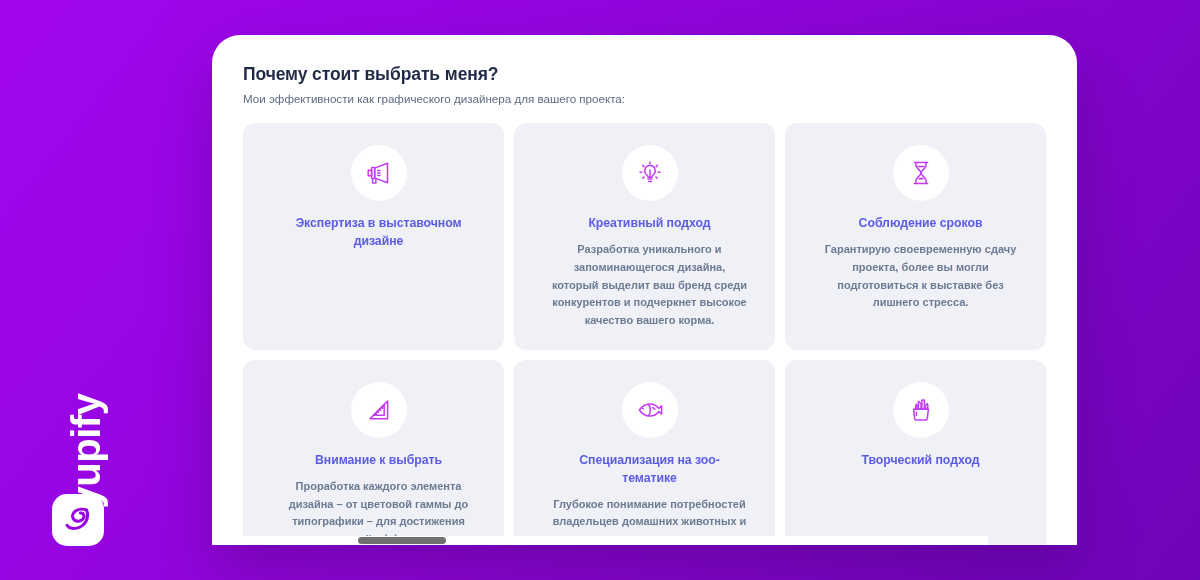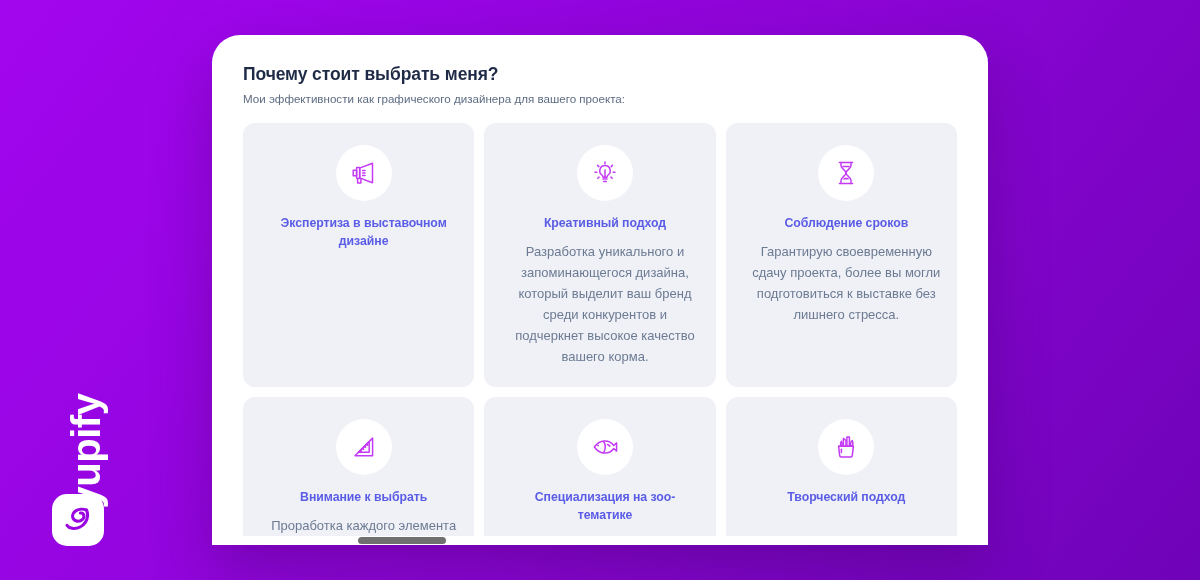--- a/index.html
+++ b/index.html
@@ -62,21 +62,21 @@
     align-items: center;
     justify-content: center;
   }
   #brand-mark svg { display: block; }
 
   
   #panel {
     position: absolute;
     left: 212px;
     top: 35px;
-    width: 776px;
+    width: 865px;
     height: 510px;
     background: #ffffff;
     border-radius: 28px 28px 0 0;
     box-shadow: 0 26px 60px rgba(50, 0, 80, 0.30);
     overflow: hidden;
   }
   #panel-inner {
     position: absolute;
     left: 0; top: 0; right: 0; bottom: 0;
     padding: 29px 31px 0 31px;
@@ -136,22 +136,22 @@
     margin: 14px 0 0 0;
     font-size: 12.3px;
     font-weight: 700;
     color: #5b5ce6;
     line-height: 1.45;
     letter-spacing: -0.05px;
     max-width: 175px;
   }
   .card-desc {
     margin: 8px 0 0 0;
-    font-size: 13px;
-    font-weight: 400;
+    font-size: 11px;
+    font-weight: 700;
     color: #6c7b93;
     line-height: 1.62;
     max-width: 196px;
   }
 
   
   #panel-scrollbar-track {
     position: absolute;
     left: 0;
     bottom: 0;

